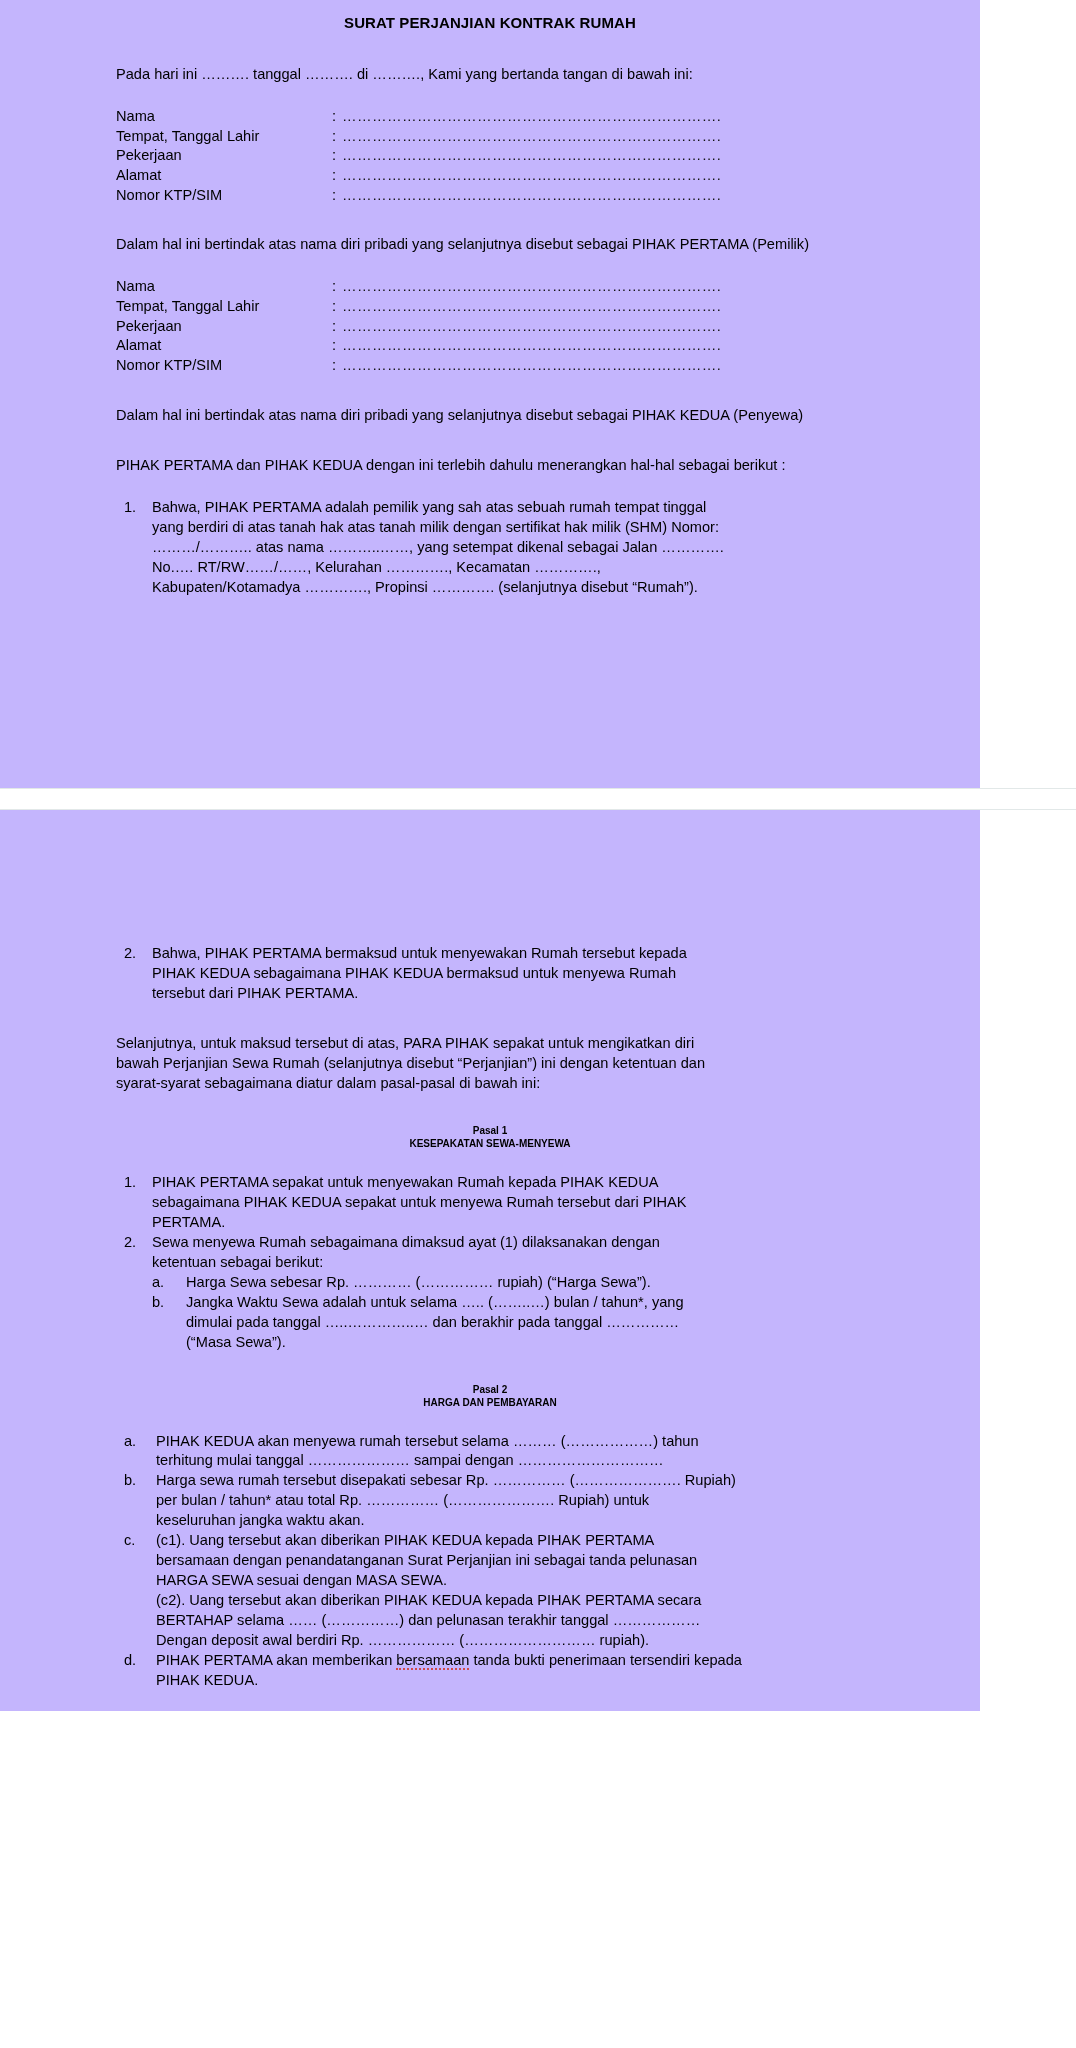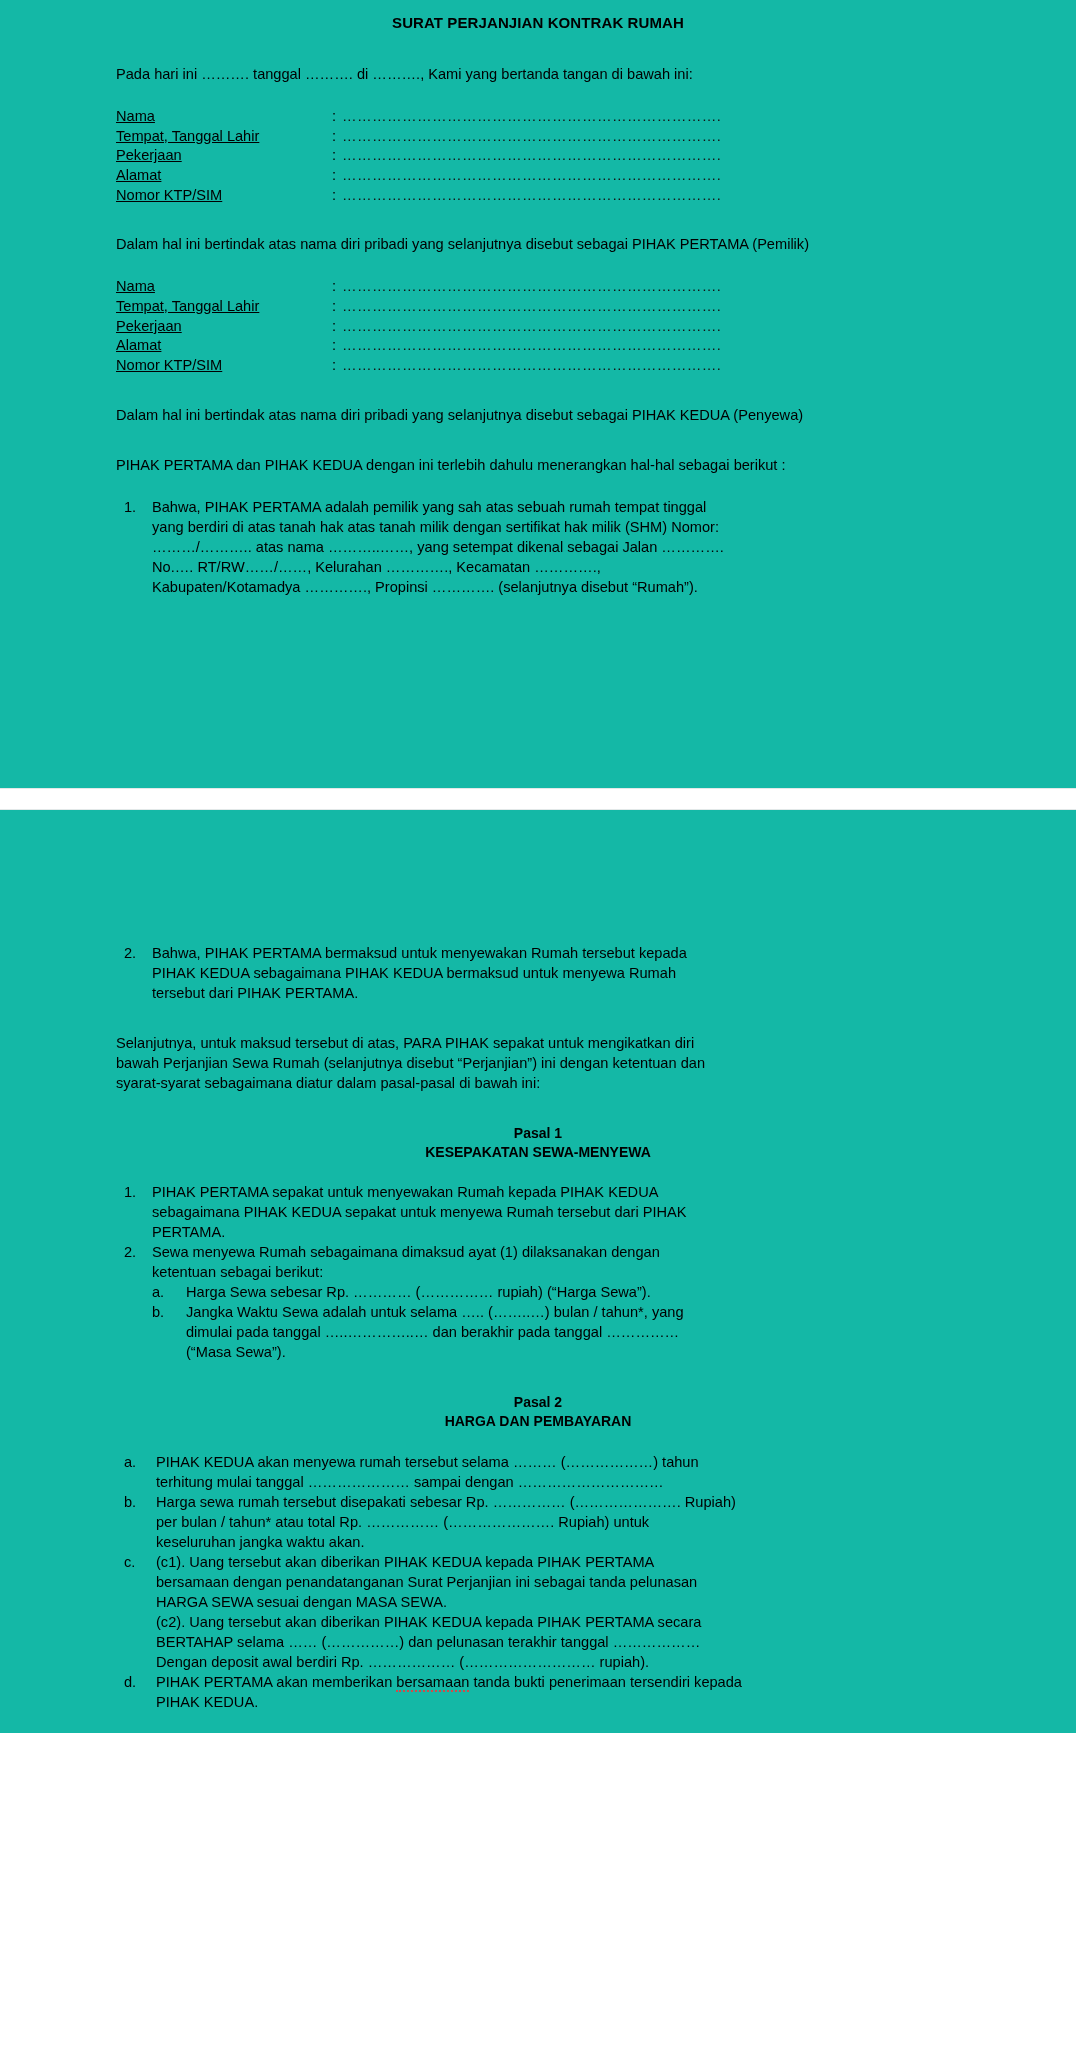--- a/index.html
+++ b/index.html
@@ -6,22 +6,22 @@
   html, body {
     margin: 0;
     padding: 0;
     background: #ffffff;
     font-family: "Liberation Sans", sans-serif;
   }
   body {
     width: 1076px;
   }
   .page {
-    width: 1076px;
-    background: #14b8a6;
+    width: 980px;
+    background: #c4b5fd;
     position: relative;
   }
   .page-inner {
     padding: 0 116px;
   }
   .page-gap {
     width: 1076px;
     height: 22px;
     background: #ffffff;
     border-top: 1px solid #e2e8e8;
@@ -50,21 +50,21 @@
     border-collapse: collapse;
     font-size: 14.6px;
     line-height: 1.35;
     color: #000;
   }
   .field-table td {
     padding: 0;
     vertical-align: top;
     white-space: nowrap;
   }
-  .field-label { width: 216px; text-decoration: underline; }
+  .field-label { width: 216px; }
   .field-colon { width: 10px; }
   .field-dots {
     overflow: hidden;
     letter-spacing: 0.4px;
     color: #111;
   }
   b, .b { font-weight: normal; }
   ol.numlist {
     margin: 0;
     padding: 0;
@@ -98,21 +98,21 @@
   ul.alphalist > li .marker {
     position: absolute;
     left: 8px;
     top: 0;
   }
   ul.alphalist.tight > li { padding-left: 34px; }
   ul.alphalist.tight > li .marker { left: 0px; }
   .pasal-head {
     text-align: center;
     font-weight: bold;
-    font-size: 14px;
+    font-size: 10px;
     line-height: 1.35;
     color: #000;
   }
   .spell-error {
     border-bottom: 2px dotted #d04a4a;
     padding-bottom: 0px;
   }
   .blk { margin: 0; }
 </style>
 </head>

